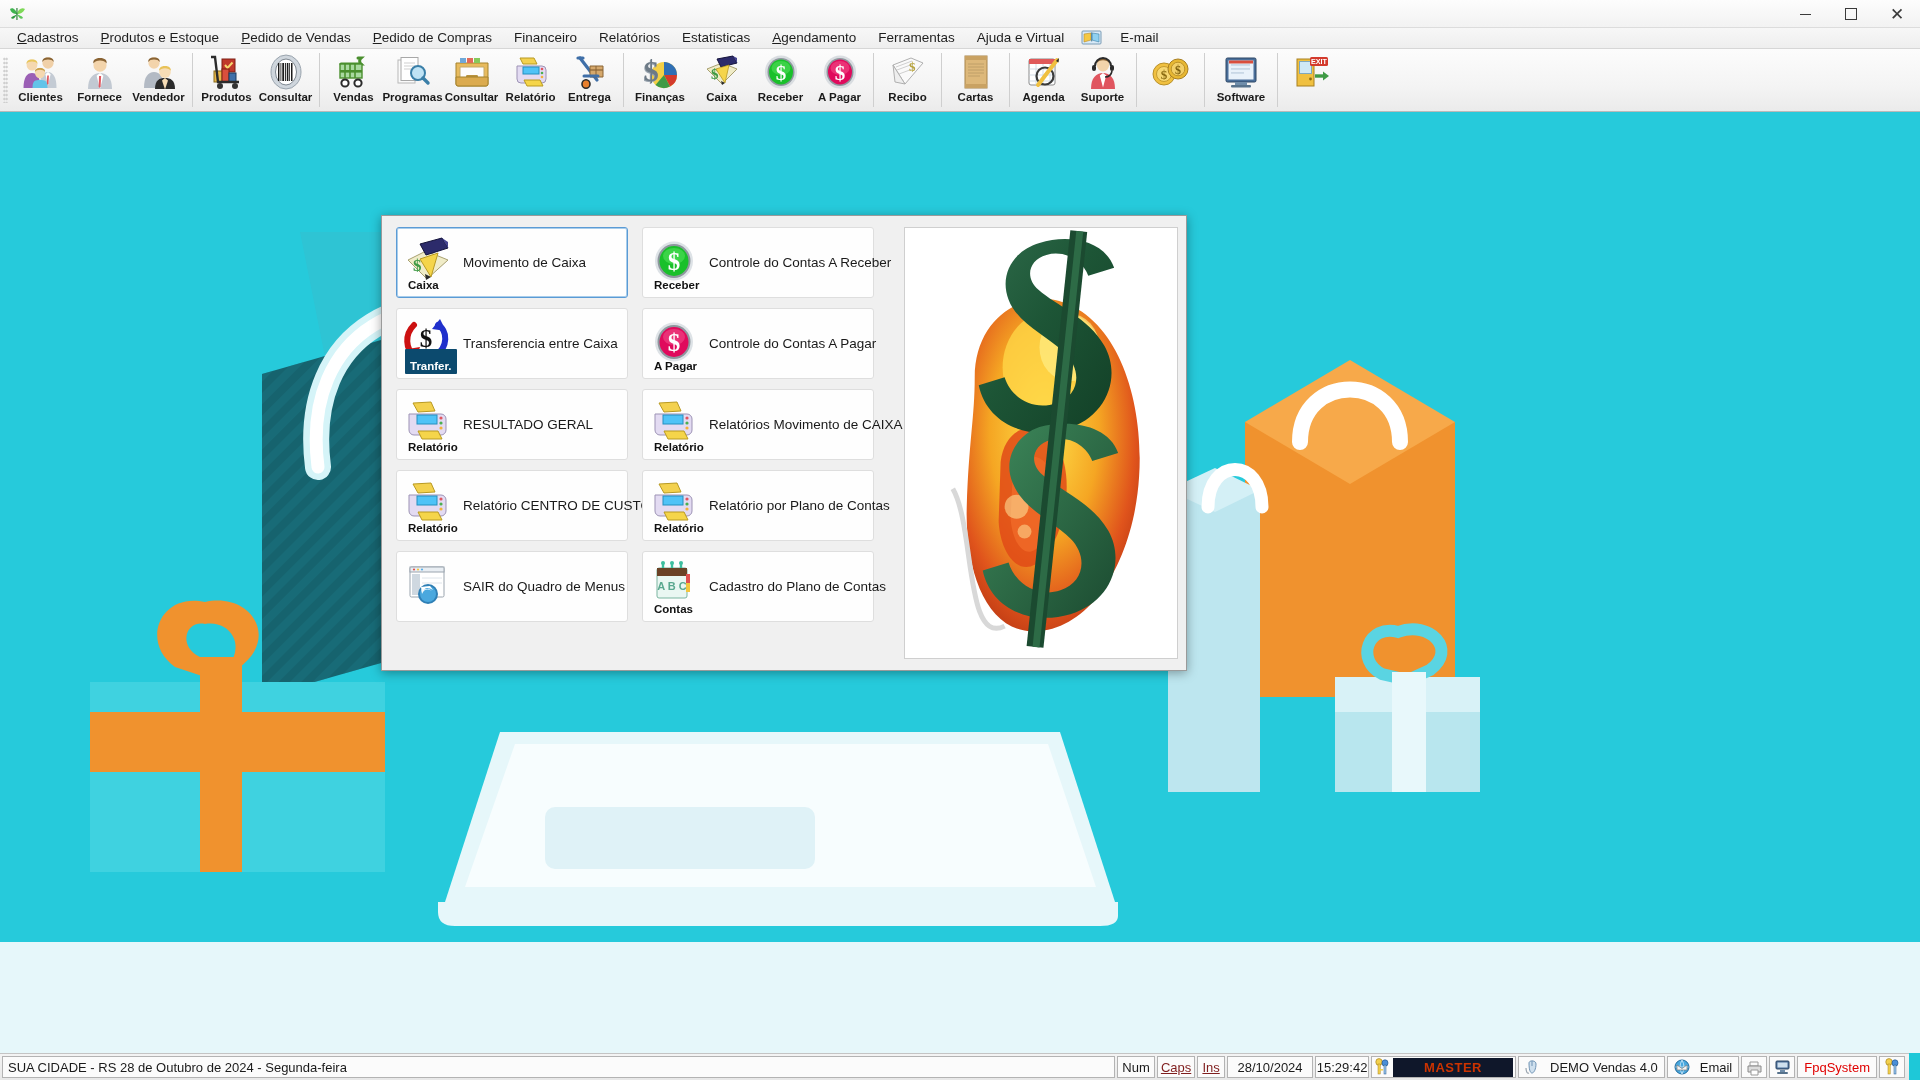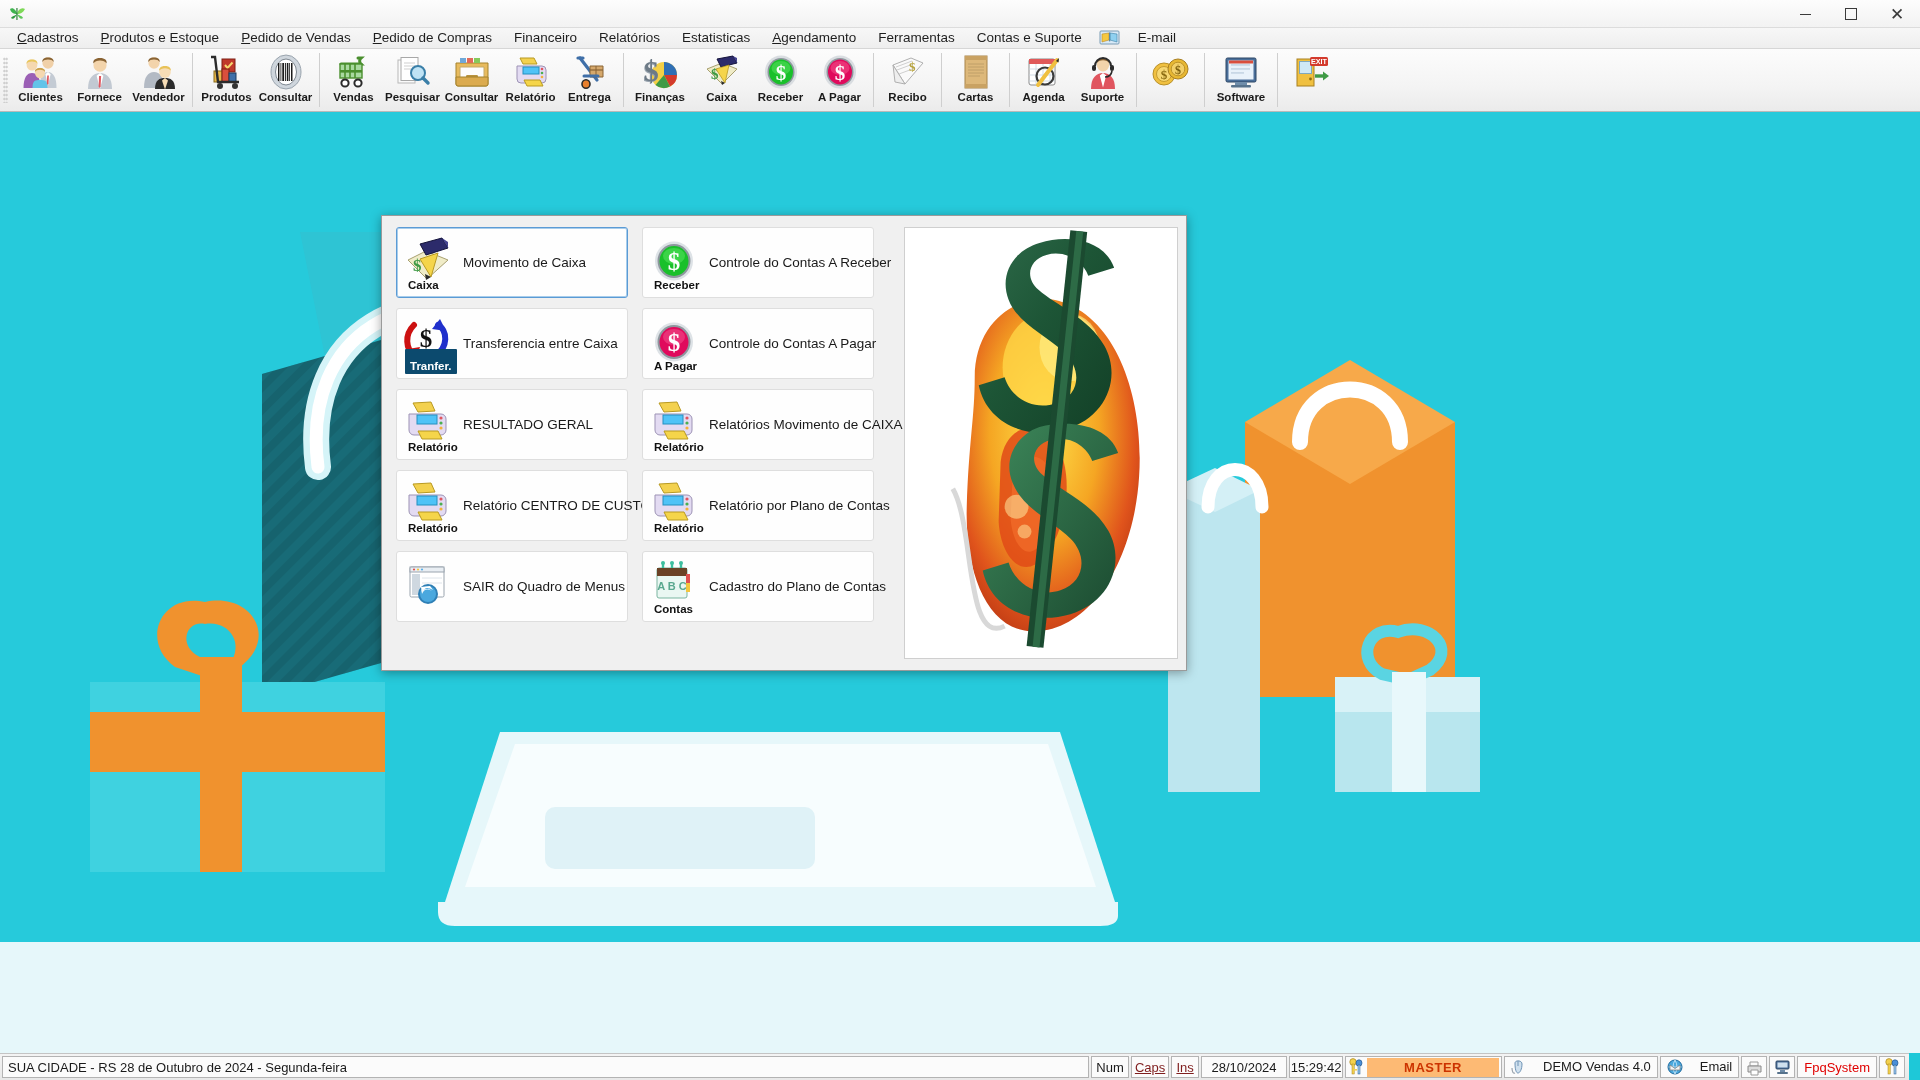--- a/index.html
+++ b/index.html
@@ -153,26 +153,26 @@
     font-size: 13px; color: #1a1a1a;
   }
   .sb-cell {
     border: 1px solid #b3b3b3; background: #fbfbfb;
     display: flex; align-items: center; justify-content: center;
     margin-right: 2px; padding: 0 6px; white-space: nowrap;
   }
   .sb-main { flex: 1 1 auto; justify-content: flex-start; padding-left: 5px; }
   .sb-dim { color: #7f1d1d; text-decoration: underline; }
   .sb-green {
-    background: #fdba74; color: #cc3300; font-weight: bold;
-    width: 132px; letter-spacing: 0.5px;
+    background: #0f172a; color: #cc3300; font-weight: bold;
+    width: 120px; letter-spacing: 0.5px;
   }
   .sb-red { color: #e00000; font-weight: normal; }
   .sb-icon { width: 26px; padding: 0; }
-  .sb-with-icon { display:flex; align-items:flex-start; gap:17px; }
+  .sb-with-icon { display:flex; align-items:center; gap:10px; }
 </style>
 </head>
 <body>
 
 <div id="titlebar">
   <span class="app-glyph">
     <svg width="20" height="20" viewBox="0 0 20 20">
       <path d="M3 5 C6 3 9 6 10 10 C7 10 4 9 3 5 Z" fill="#3fb34f"></path>
       <path d="M10 10 C11 5 15 3 18 5 C16 9 13 10 10 10 Z" fill="#7ed957"></path>
       <path d="M4 14 C6 11 9 12 10 10 C8 14 6 16 4 14 Z" fill="#2e9a3e"></path>
@@ -190,21 +190,21 @@
 <div id="menubar">
   <div class="menu-item"><u>C</u>adastros</div>
   <div class="menu-item"><u>P</u>rodutos e Estoque</div>
   <div class="menu-item"><u>P</u>edido de Vendas</div>
   <div class="menu-item"><u>P</u>edido de Compras</div>
   <div class="menu-item">Financeiro</div>
   <div class="menu-item">Relatórios</div>
   <div class="menu-item">Estatisticas</div>
   <div class="menu-item"><u>A</u>gendamento</div>
   <div class="menu-item">Ferramentas</div>
-  <div class="menu-item">Contas e Suporte</div>
+  <div class="menu-item">Ajuda e Virtual</div>
   <div class="menu-icon-btn">
     <svg width="22" height="17" viewBox="0 0 22 17">
       <rect x="1" y="2" width="19" height="13" rx="1" fill="#d8e9f7" stroke="#7b9cb5"></rect>
       <path d="M3 13 L10 11 L10 4 L3 5 Z" fill="#f5c842" stroke="#b9892a" stroke-width="0.6"></path>
       <path d="M18 13 L11 11 L11 4 L18 5 Z" fill="#8fd0f0" stroke="#3d7fa5" stroke-width="0.6"></path>
       <rect x="10" y="3.4" width="1.2" height="9" fill="#5c8aa5"></rect>
     </svg>
   </div>
   <div class="menu-item">E-mail</div>
 </div>
@@ -320,21 +320,21 @@
         <svg width="36" height="36" viewBox="0 0 36 36">
           <rect x="3" y="6" width="17" height="23" fill="#fafafa" stroke="#b7b7b7"></rect>
           <rect x="6" y="3.5" width="17" height="23" fill="#fff" stroke="#a8a8a8"></rect>
           <g stroke="#cfcfcf">
               <path d="M9 9h11M9 12h11M9 15h8"></path>
             </g>
           <circle cx="23" cy="19" r="7" fill="#bfe3f5" stroke="#3a7fa8" stroke-width="2"></circle>
           <path d="M28 24 l5 5" stroke="#3a7fa8" stroke-width="3.4" stroke-linecap="round"></path>
         </svg>
       </span>
-      <span class="lbl">Pesquisar</span>
+      <span class="lbl">Programas</span>
     </div>
     <div class="tb-btn">
       <span class="ico">
         <svg width="38" height="34" viewBox="0 0 38 34">
           <path d="M3 8 h32 v21 a2 2 0 0 1 -2 2 H5 a2 2 0 0 1 -2 -2 Z" fill="#e8bb5e" stroke="#a5832c"></path>
           <rect x="7" y="3" width="6" height="5" fill="#6fa8d8"></rect>
             <rect x="14" y="3" width="6" height="5" fill="#e06a5a"></rect>
           <rect x="21" y="3" width="6" height="5" fill="#86c95c"></rect>
           <path d="M7 12 h24 v13 H7 Z" fill="#fdfdfd" stroke="#c3a968"></path>
           <rect x="13" y="20" width="12" height="3.4" rx="1.2" fill="#b9933f"></rect>

